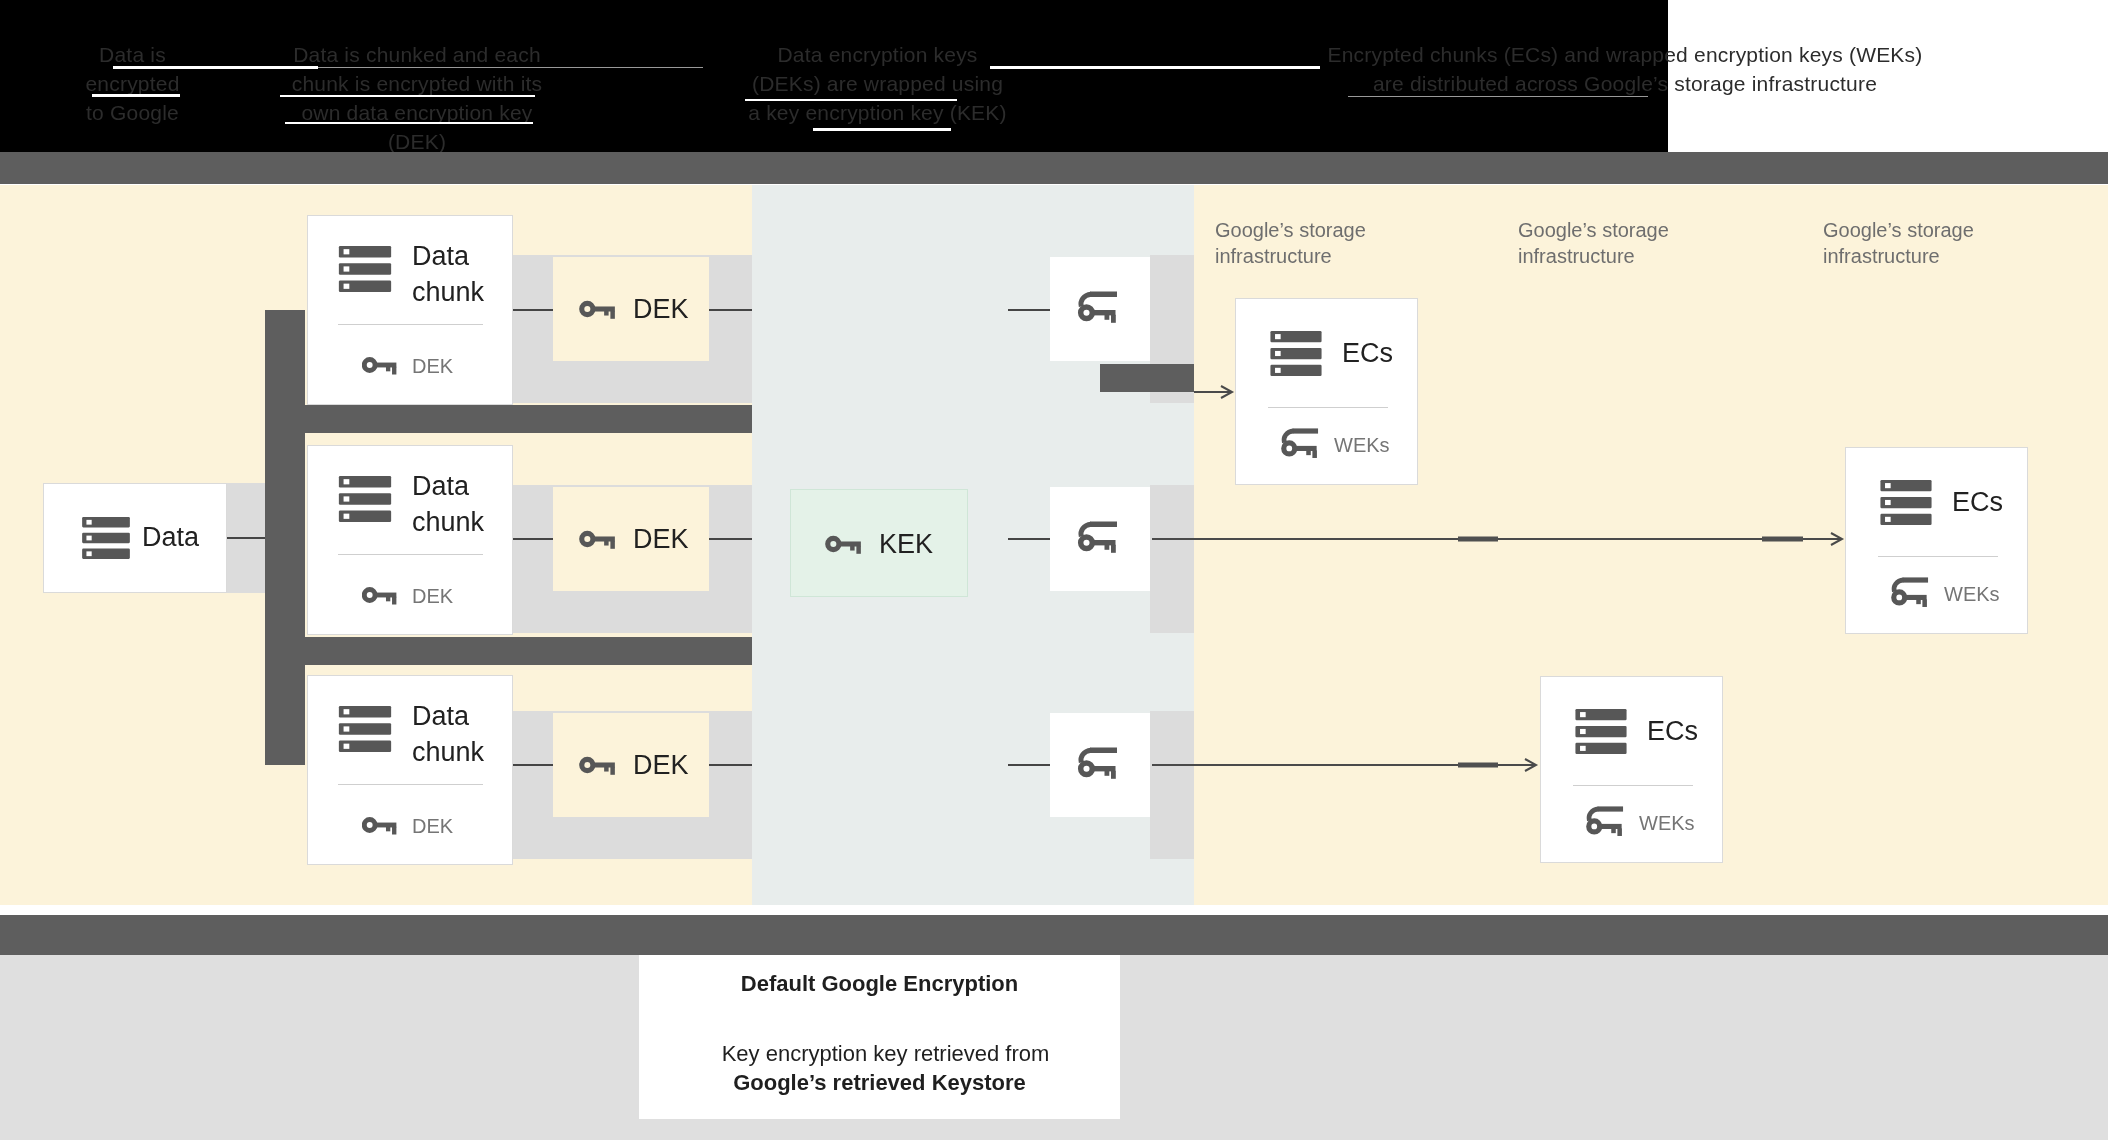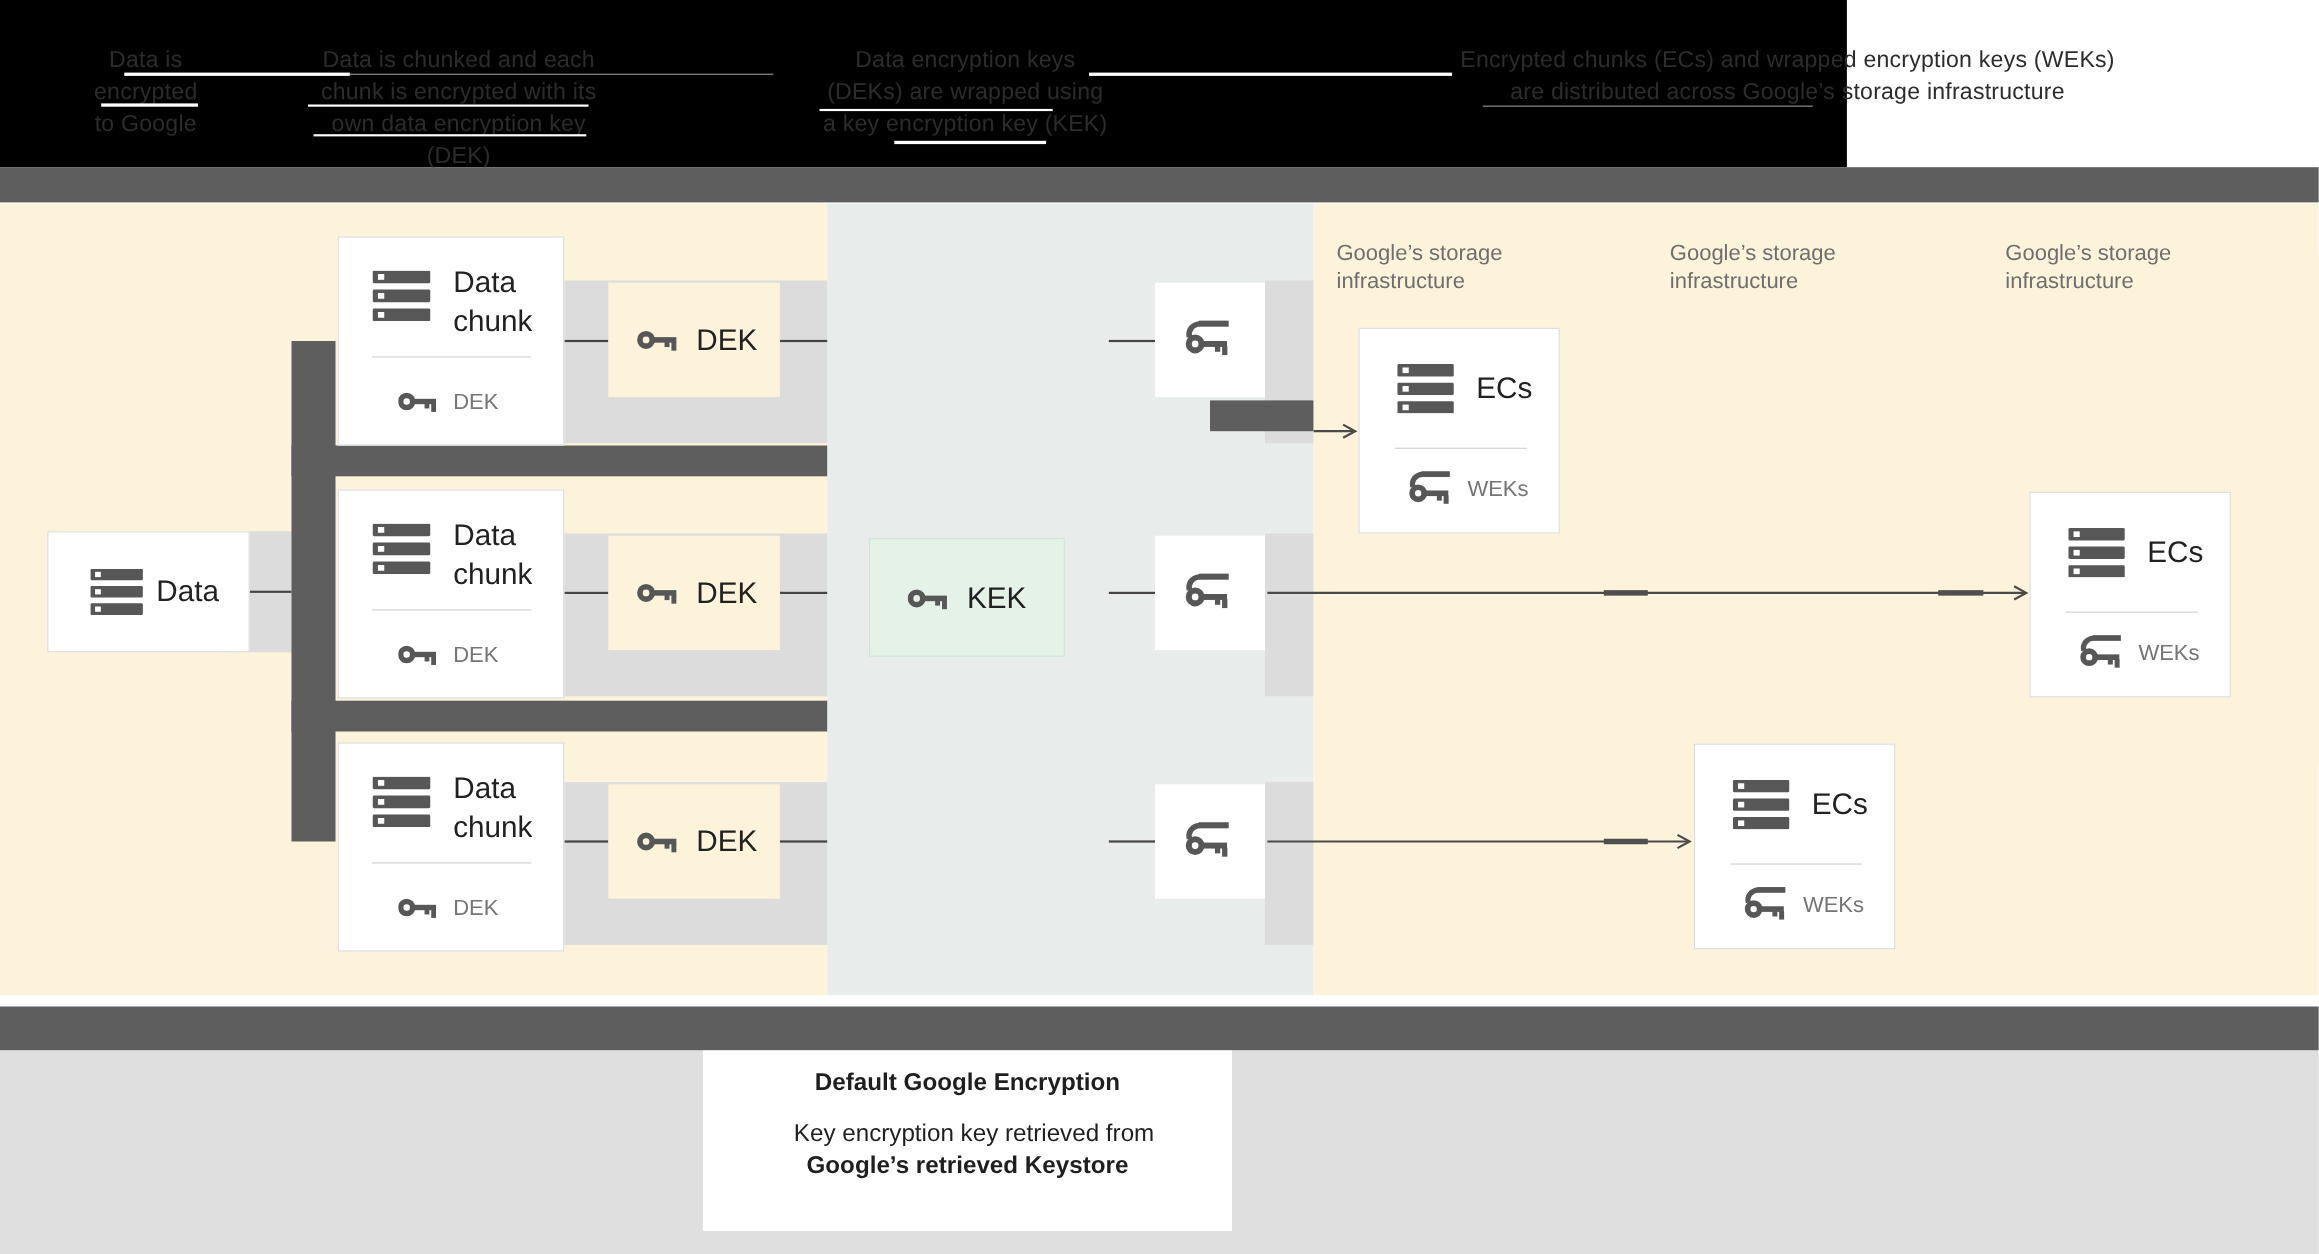--- a/index.html
+++ b/index.html
@@ -1,19 +1,19 @@
 <!DOCTYPE html>
 <html><head>
 <meta charset="utf-8">
 <style>
   html,body{margin:0;padding:0;background:#ffffff;}
   .stage{position:relative;width:2108px;height:1140px;overflow:hidden;
          font-family:"Liberation Sans",sans-serif;-webkit-font-smoothing:antialiased;}
   
-  .hdr{position:absolute;left:0;top:0;width:1668px;height:152px;background:#000000;padding-left:11px;}
+  .hdr{position:absolute;left:0;top:0;width:1668px;height:152px;background:#000000;}
   .hcol{position:absolute;top:40px;font-size:21px;line-height:29px;color:#2c2c2c;
         text-align:center;letter-spacing:.2px;}
   .streak{position:absolute;background:#ffffff;}
   
   .bar{position:absolute;left:0;width:2108px;background:#5e5e5e;}
   .bar.top{top:152px;height:32px;}
   .bar.bottom{top:915px;height:40px;}
   .gap{position:absolute;left:0;top:905px;width:2108px;height:10px;background:#ffffff;}
   
   .diagram{position:absolute;left:0;top:185px;width:2108px;height:720px;}
@@ -41,21 +41,21 @@
   .lbl-muted{position:absolute;color:#757575;font-size:20px;line-height:28px;}
   .storage-label{position:absolute;top:32px;width:200px;color:#6e6e6e;
                  font-size:20px;line-height:26px;}
   .ic{position:absolute;}
   
   .footer{position:absolute;left:0;top:955px;width:2108px;height:185px;background:#dfdfdf;}
   .caption-card{position:absolute;left:639px;top:0;width:481px;height:164px;background:#ffffff;
                 text-align:center;color:#1f1f1f;}
   .cap-title{margin-top:15px;font-size:22px;font-weight:bold;line-height:28px;}
   .cap-line{font-size:22px;line-height:29px;}
-  .cap-line.first{margin-top:17px;padding-left:12px;}
+  .cap-line.first{margin-top:41px;padding-left:12px;}
   .cap-line.bold{font-weight:bold;}
 </style>
 </head>
 <body>
 
 <svg width="0" height="0" style="position:absolute" aria-hidden="true">
   <defs>
     <symbol id="sym-db" viewBox="0 0 50 44">
       <g fill="#575757">
         <rect x="0" y="0" width="50" height="11" rx="1.2"></rect>

